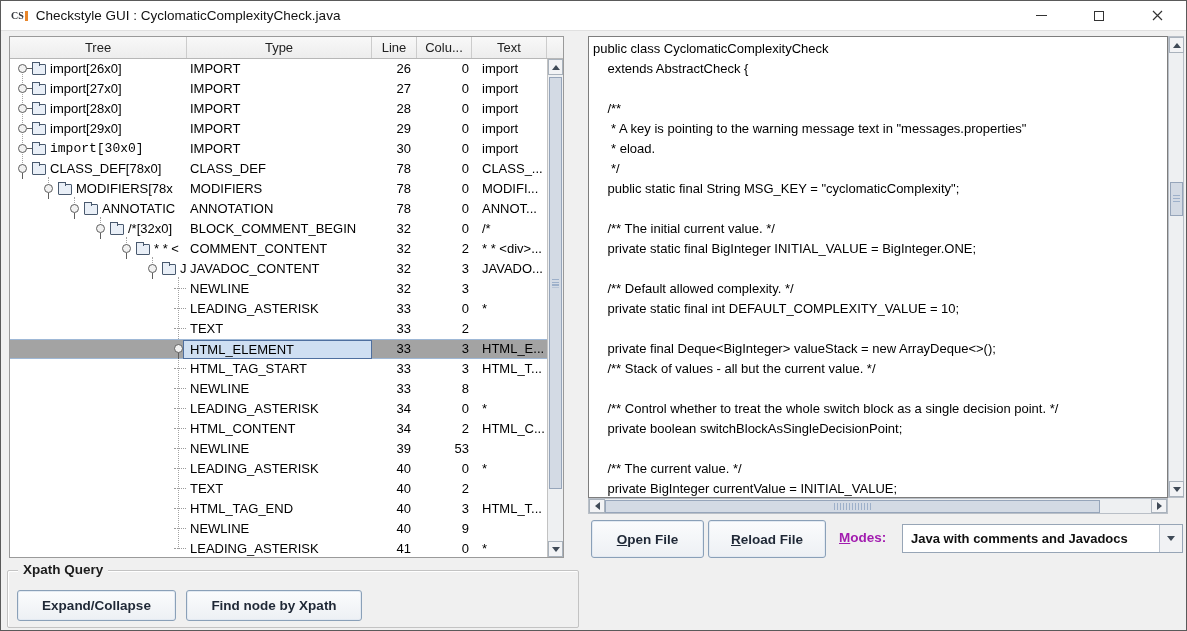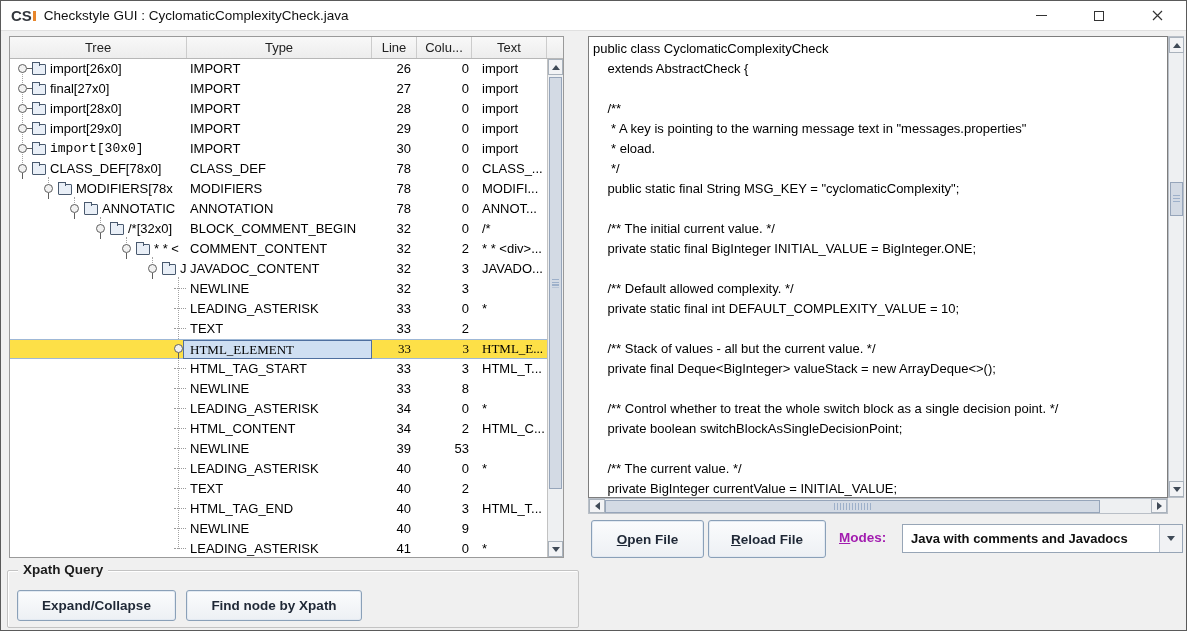--- a/index.html
+++ b/index.html
@@ -4,40 +4,40 @@
 <style>
   * { margin:0; padding:0; box-sizing:border-box; }
   html,body { background:#d8d8d8; }
   body { font-family:"Liberation Sans", sans-serif; }
   #app { position:relative; width:1187px; height:631px; background:#f0f0f0; overflow:hidden; border:1px solid #5a5a5a; }
 
   
   .titlebar { position:absolute; left:0; top:0; width:100%; height:30px; background:#ffffff;
               border-bottom:1px solid #e0e0e0; display:flex; align-items:center; }
   .app-icon { display:flex; align-items:center; margin-left:10px; height:16px; }
-  .app-icon .cs { font-size:15px; font-weight:bold; color:#33373d; letter-spacing:0; }
+  .app-icon .cs { font-size:10px; font-weight:bold; color:#33373d; letter-spacing:0;font-family:Liberation Serif, serif; }
   .app-icon .bang { width:3px; height:10px; background:#e8862c; margin-left:1px; }
   .title-text { margin-left:8px; font-size:13.5px; color:#121212; }
   .win-controls { margin-left:auto; display:flex; height:100%; }
   .win-btn { width:58px; height:100%; display:flex; align-items:center; justify-content:center; cursor:default; }
   .glyph-min { width:11px; height:1px; background:#333; display:block; }
   .glyph-max { width:10px; height:10px; border:1px solid #333; display:block; }
 
   
   #tree-panel { position:absolute; left:8px; top:35px; width:555px; height:522px; background:#ffffff;
                 border:1px solid #9a9a9a; }
   #tree-header { display:flex; height:22px; background:linear-gradient(#f8f8f8,#ededed);
                  border-bottom:1px solid #b7b7b7; font-size:13px; color:#222; }
   .hcell { display:flex; align-items:center; justify-content:center; border-right:1px solid #cccccc; height:100%; white-space:nowrap; overflow:hidden; }
   .w-tree { width:177px; } .w-type { width:185px; } .w-line { width:45px; } .w-col { width:55px; } .w-text { width:75px; }
   .h-fill { flex:1; border-right:none; }
 
   #tree-rows { position:absolute; left:0; top:22px; width:537px; height:498px; overflow:hidden; font-size:13px; color:#000; }
   .trow { display:flex; height:20px; position:relative; z-index:1; }
-  .trow.selected { background:#fde047; box-shadow:inset 0 1px 0 #9fb8d6, inset 0 -1px 0 #9fb8d6;font-family:Liberation Serif, serif; }
+  .trow.selected { background:#a3a3a3; box-shadow:inset 0 1px 0 #9fb8d6, inset 0 -1px 0 #9fb8d6; }
   .cell { line-height:20px; white-space:nowrap; overflow:hidden; flex:none; }
   .c-tree { width:177px; position:relative; height:100%; }
   .c-type { width:185px; padding-left:3px; }
   .c-line { width:45px; text-align:right; padding-right:6px; }
   .c-col  { width:55px; text-align:right; padding-right:3px; }
   .c-text { width:75px; padding-left:10px; }
   .c-type.focusbox { margin-left:-4px; width:189px; border:1px solid #4f6f9f; padding-left:6px; line-height:17px; height:19px; margin-top:1px; background:#cfdff2; }
 
   .knob { position:absolute; top:5px; width:9px; height:9px; border:1px solid #5f5f5f; border-radius:50%;
           background:#f2f2f2; }
@@ -142,21 +142,21 @@
           </div>
           <div class="cell c-type">IMPORT</div>
           <div class="cell c-line">26</div>
           <div class="cell c-col">0</div>
           <div class="cell c-text">import</div>
         </div>
         <div class="trow">
           <div class="cell c-tree">
             <span class="knob collapsed" style="left: 8px;"></span>
             <span class="ficon" style="left: 22px;"></span>
-            <span class="tlabel" style="left: 40px;">final[27x0]</span>
+            <span class="tlabel" style="left: 40px;">import[27x0]</span>
           </div>
           <div class="cell c-type">IMPORT</div>
           <div class="cell c-line">27</div>
           <div class="cell c-col">0</div>
           <div class="cell c-text">import</div>
         </div>
         <div class="trow">
           <div class="cell c-tree">
             <span class="knob collapsed" style="left: 8px;"></span>
             <span class="ficon" style="left: 22px;"></span>
@@ -411,22 +411,22 @@
           <div class="cline">     * eload.</div>
           <div class="cline">     */</div>
           <div class="cline">    public static final String MSG_KEY = "cyclomaticComplexity";</div>
           <div class="cline"></div>
           <div class="cline">    /** The initial current value. */</div>
           <div class="cline">    private static final BigInteger INITIAL_VALUE = BigInteger.ONE;</div>
           <div class="cline"></div>
           <div class="cline">    /** Default allowed complexity. */</div>
           <div class="cline">    private static final int DEFAULT_COMPLEXITY_VALUE = 10;</div>
           <div class="cline"></div>
+          <div class="cline">    private final Deque&lt;BigInteger&gt; valueStack = new ArrayDeque&lt;&gt;();</div>
           <div class="cline">    /** Stack of values - all but the current value. */</div>
-          <div class="cline">    private final Deque&lt;BigInteger&gt; valueStack = new ArrayDeque&lt;&gt;();</div>
           <div class="cline"></div>
           <div class="cline">    /** Control whether to treat the whole switch block as a single decision point. */</div>
           <div class="cline">    private boolean switchBlockAsSingleDecisionPoint;</div>
           <div class="cline"></div>
           <div class="cline">    /** The current value. */</div>
           <div class="cline">    private BigInteger currentValue = INITIAL_VALUE;</div>
         </div>
     </div>
     <div id="code-vscroll" class="sbar">
       <div class="sb-btn" style="top:0;">

